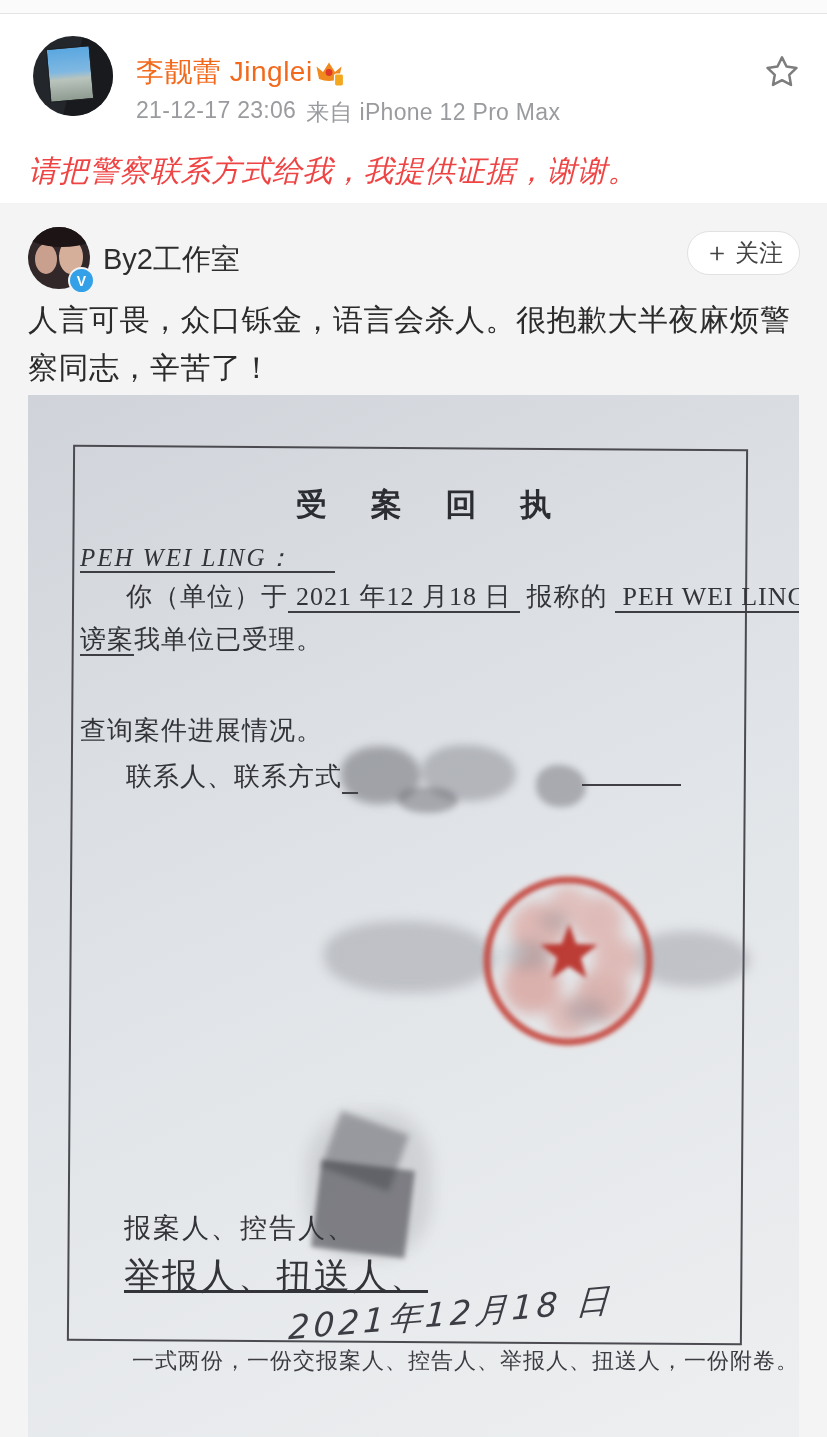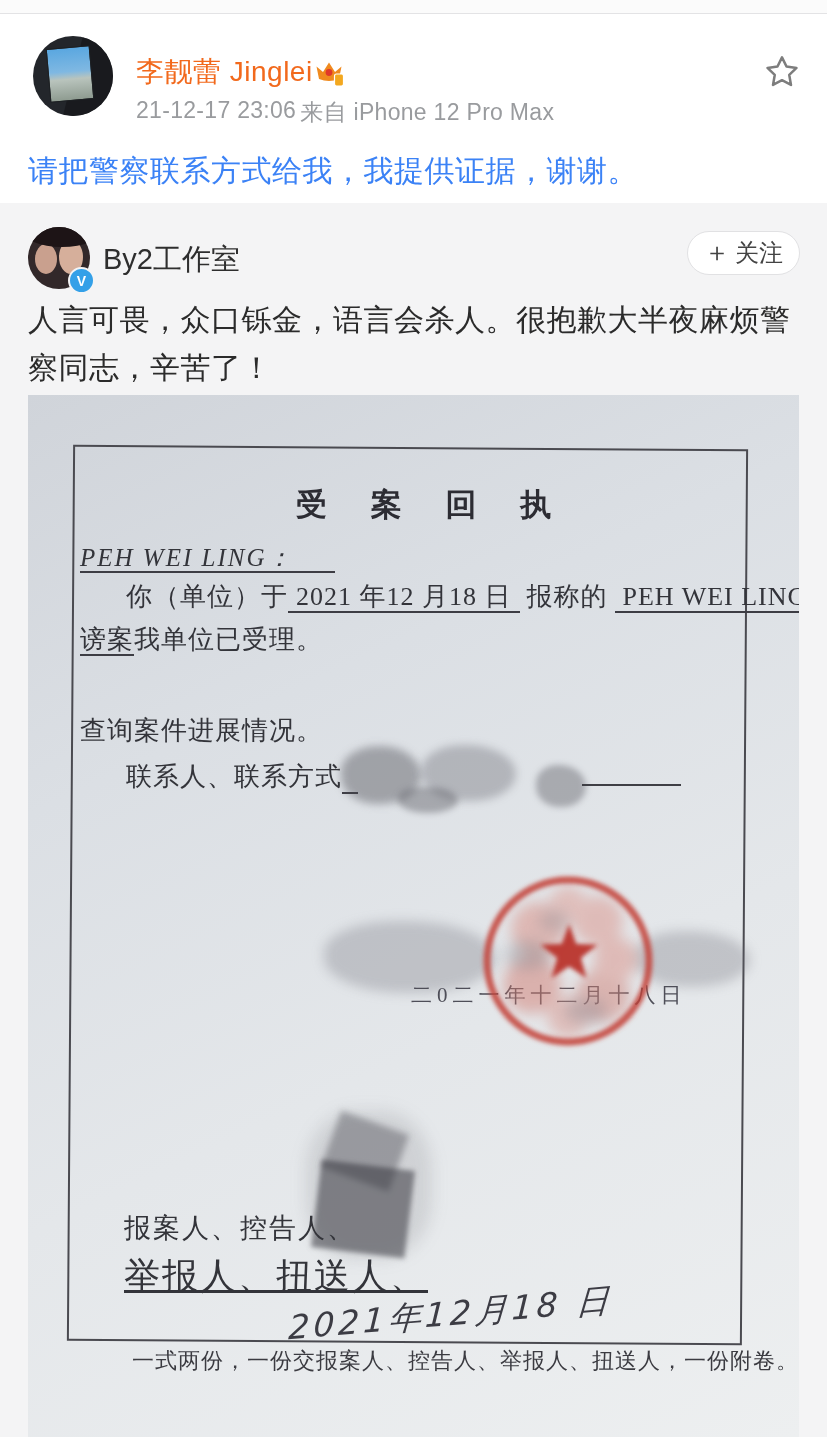--- a/index.html
+++ b/index.html
@@ -11,23 +11,23 @@
   }
   .topbar{position:absolute;left:0;top:0;width:827px;height:13px;background:#fbfbfb;border-bottom:1px solid #e3e3e5;}
 
   
   .avatar-main{position:absolute;left:33px;top:36px;width:80px;height:80px;border-radius:50%;overflow:hidden;background:#23262b;}
   .avatar-main .painting{position:absolute;left:15px;top:11px;width:42px;height:52px;transform:rotate(-5deg);
     background:linear-gradient(#5aa7e0 0%,#7fb8e2 45%,#b9c4bd 60%,#8e9b90 100%);border:1px solid #1d2023;}
   .avatar-main .arm{position:absolute;left:40px;top:0;width:45px;height:85px;transform:rotate(14deg);background:#17191c;opacity:.85;}
   .name-row{position:absolute;left:136px;top:54px;height:36px;display:flex;align-items:center;}
   .author{font-size:28px;color:#f2691c;letter-spacing:.5px;}
-  .meta{position:absolute;left:136px;top:97px;font-size:23px;color:#999b9e;letter-spacing:.3px;display:flex;gap:4px;}
+  .meta{position:absolute;left:136px;top:97px;font-size:23px;color:#999b9e;letter-spacing:.3px;display:flex;gap:10px;}
   .star{position:absolute;right:25px;top:52px;}
-  .content{position:absolute;left:28px;top:148px;width:784px;font-size:30px;line-height:45px;color:#3b82f6;letter-spacing:.5px;}
+  .content{position:absolute;left:28px;top:148px;width:784px;font-size:30px;line-height:45px;color:#ef4444;letter-spacing:.5px;font-style:italic;}
 
   
   .quote{position:absolute;left:0;top:203px;width:827px;height:1234px;background:#f4f4f5;}
   .q-avatar{position:absolute;left:28px;top:24px;width:62px;height:62px;border-radius:50%;background:#32282a;overflow:hidden;}
   .q-avatar .f1{position:absolute;left:7px;top:17px;width:22px;height:30px;border-radius:50%;background:#c9a08e;}
   .q-avatar .f2{position:absolute;left:31px;top:13px;width:24px;height:34px;border-radius:50%;background:#d6af9b;}
   .q-avatar .hair{position:absolute;left:-6px;top:-14px;width:80px;height:34px;border-radius:50%;background:#1d1416;}
   .v-badge{position:absolute;left:68px;top:64px;width:23px;height:23px;border-radius:50%;background:#34a0e8;
     border:2px solid #f4f4f5;color:#fff;font-size:14px;font-weight:bold;display:flex;align-items:center;justify-content:center;}
   .q-name{position:absolute;left:103px;top:37px;font-size:29px;color:#2e2e2e;}
@@ -151,21 +151,20 @@
 
       <div class="smudge sm1"></div>
       <div class="smudge sm2"></div>
       <div class="smudge sm2b"></div>
       <div class="smudge sm3"></div>
       <div class="l5-line"></div>
 
       <div class="smudge smL"></div>
       <div class="smudge smR"></div>
 
-      <div class="d-stampdate">二0二一年十二月十八日</div>
 
       <svg class="stamp" width="204" height="204" viewBox="0 0 204 204">
         <defs>
           <filter id="b1" x="-30%" y="-30%" width="160%" height="160%">
               <feGaussianBlur stdDeviation="2"></feGaussianBlur>
             </filter>
           <filter id="b2" x="-60%" y="-60%" width="220%" height="220%">
               <feGaussianBlur stdDeviation="7"></feGaussianBlur>
             </filter>
         </defs>

